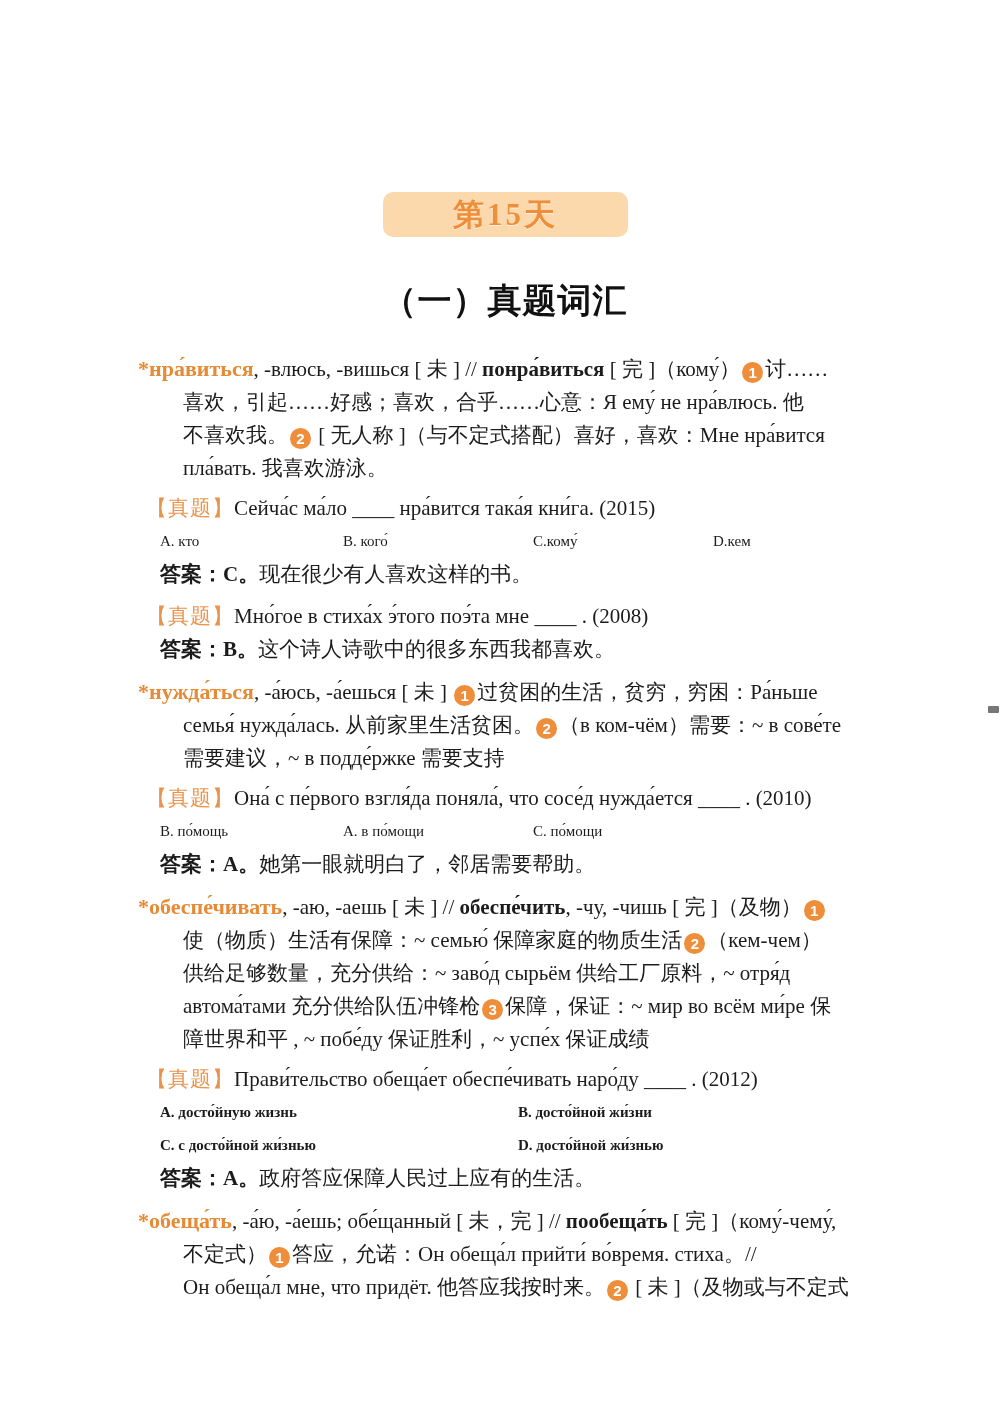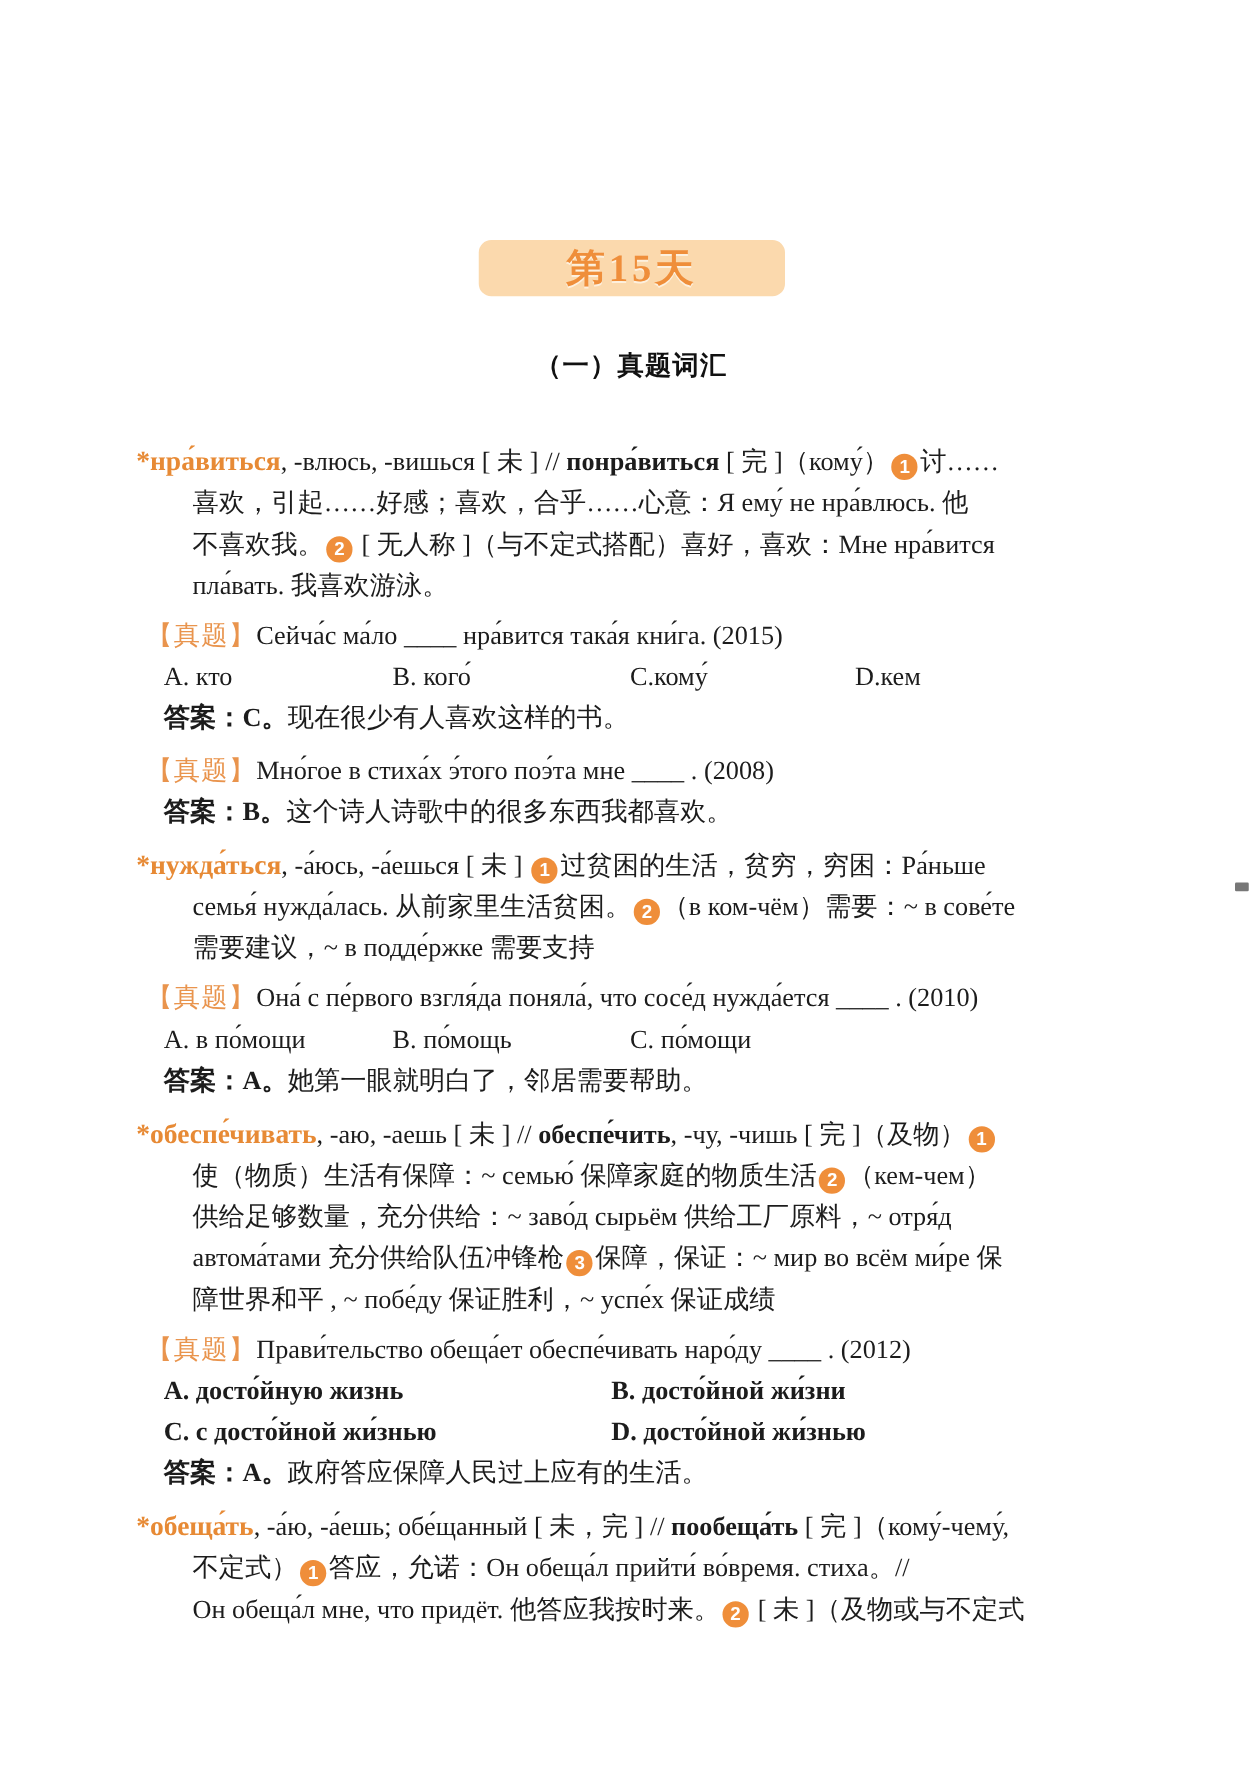--- a/index.html
+++ b/index.html
@@ -23,38 +23,38 @@
   }
   .day-badge span {
     color: #ef8e3a; font-weight: bold; font-size: 31px;
     letter-spacing: 3px;
     text-shadow: 0 1px 0 rgba(255,255,255,0.6);
   }
 
   
   .section-title {
     position: absolute; left: 125px; top: 278px; width: 760px;
-    text-align: center; font-weight: bold; font-size: 21px; color: #111;
+    text-align: center; font-weight: bold; font-size: 34px; color: #111;
     letter-spacing: 1px;
   }
 
   
   .content {
-    position: absolute; left: 109px; top: 352px; width: 770px;
+    position: absolute; left: 138px; top: 352px; width: 770px;
   }
   .line {
     font-size: 21px; line-height: 33px; white-space: nowrap;
   }
   .entry { margin-bottom: 7px; }
   .entry .cont { padding-left: 45px; }
   .question { margin-bottom: 9px; }
   .question .prompt { padding-left: 8px; }
   .options {
     display: grid; padding-left: 22px;
-    font-size: 21px; line-height: 33px;
+    font-size: 15px; line-height: 33px;
   }
   .options.cols4 { grid-template-columns: 183px 190px 180px 1fr; }
   .options.cols2 { grid-template-columns: 358px 1fr; font-weight: bold; }
   .options .opt { white-space: nowrap; }
   .answer { padding-left: 22px; }
 
   
   .seg-hw { color: #e78a35; font-weight: bold; font-size: 22px; }
   .seg-b  { font-weight: bold; }
   .seg-zt { color: #e9944d; letter-spacing: 1px; }
@@ -112,22 +112,22 @@
 
     <div class="entry">
       <div class="line first"><span class="seg-hw">*нужда́ться</span><span>, -а́юсь, -а́ешься [ 未 ] </span><span class="seg-n">1</span><span>过贫困的生活，贫穷，穷困：Ра́ньше</span></div>
       <div class="line cont"><span>семья́ нужда́лась. 从前家里生活贫困。</span><span class="seg-n">2</span><span>（в ком-чём）需要：~ в сове́те</span></div>
       <div class="line cont"><span>需要建议，~ в подде́ржке 需要支持</span></div>
     </div>
 
     <div class="question">
       <div class="line prompt"><span class="seg-zt">【真题】</span><span>Она́ с пе́рвого взгля́да поняла́, что сосе́д нужда́ется ____ . (2010)</span></div>
       <div class="options cols4">
+        <span class="opt">B. по́мощь</span>
         <span class="opt">A. в по́мощи</span>
-        <span class="opt">B. по́мощь</span>
         <span class="opt">C. по́мощи</span>
       </div>
       <div class="line answer"><span class="seg-b">答案：A。</span><span>她第一眼就明白了，邻居需要帮助。</span></div>
     </div>
 
     <div class="entry">
       <div class="line first"><span class="seg-hw">*обеспе́чивать</span><span>, -аю, -аешь [ 未 ] // </span><span class="seg-b">обеспе́чить</span><span>, -чу, -чишь [ 完 ]（及物）</span><span class="seg-n">1</span></div>
       <div class="line cont"><span>使（物质）生活有保障：~ семью́ 保障家庭的物质生活</span><span class="seg-n">2</span><span>（кем-чем）</span></div>
       <div class="line cont"><span>供给足够数量，充分供给：~ заво́д сырьём 供给工厂原料，~ отря́д</span></div>
       <div class="line cont"><span>автома́тами 充分供给队伍冲锋枪</span><span class="seg-n">3</span><span>保障，保证：~ мир во всём ми́ре 保</span></div>

